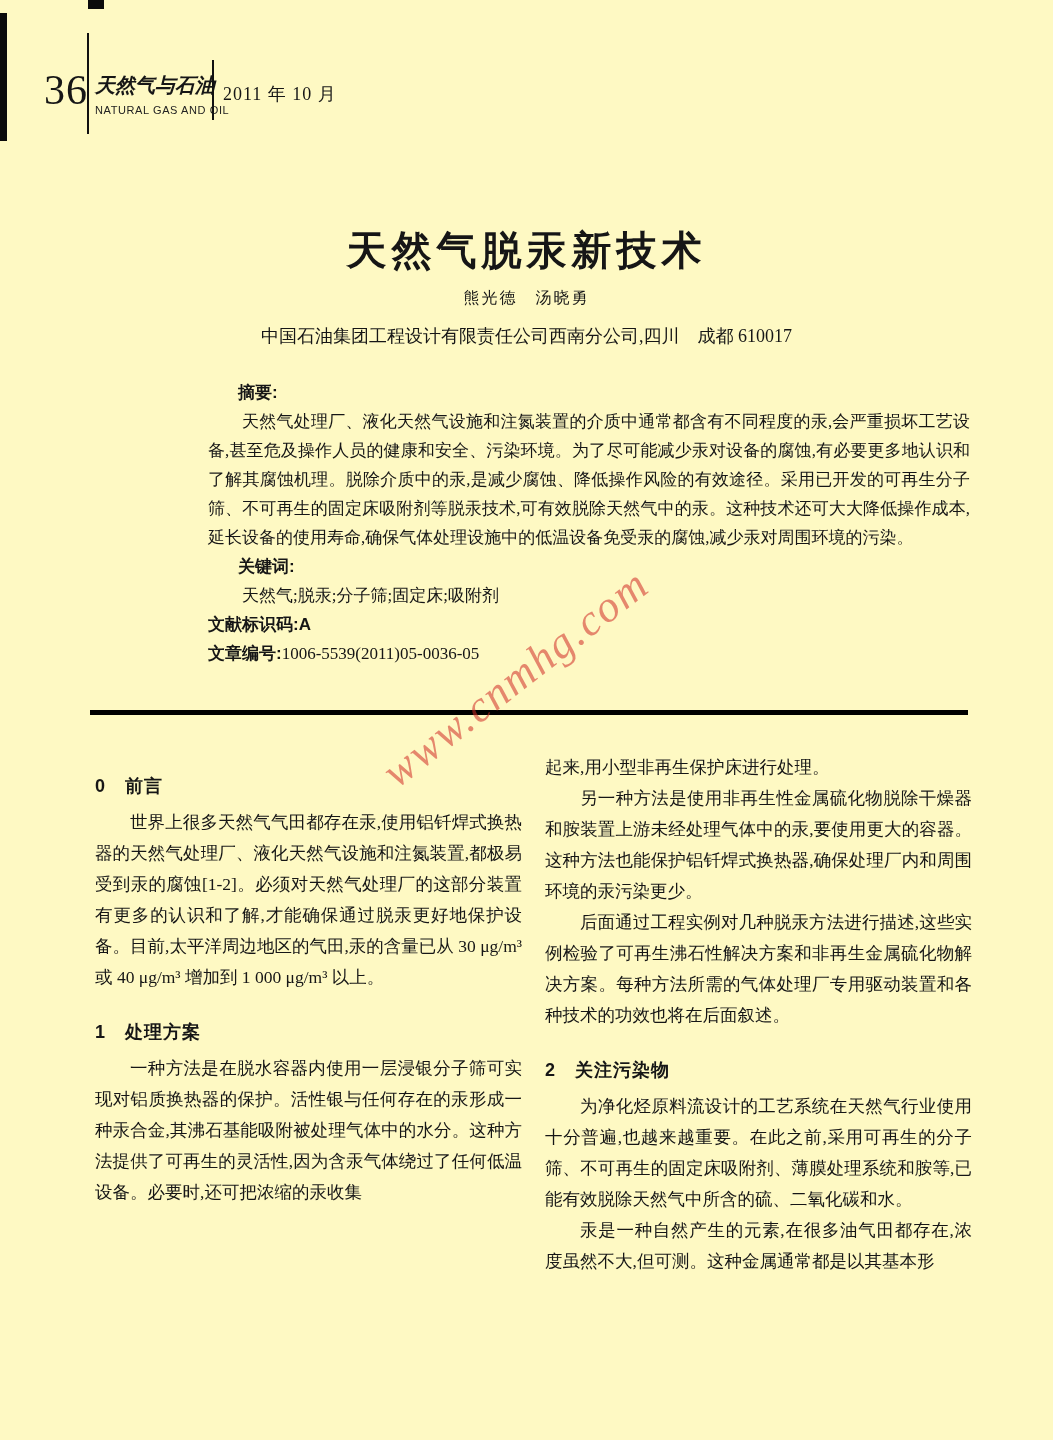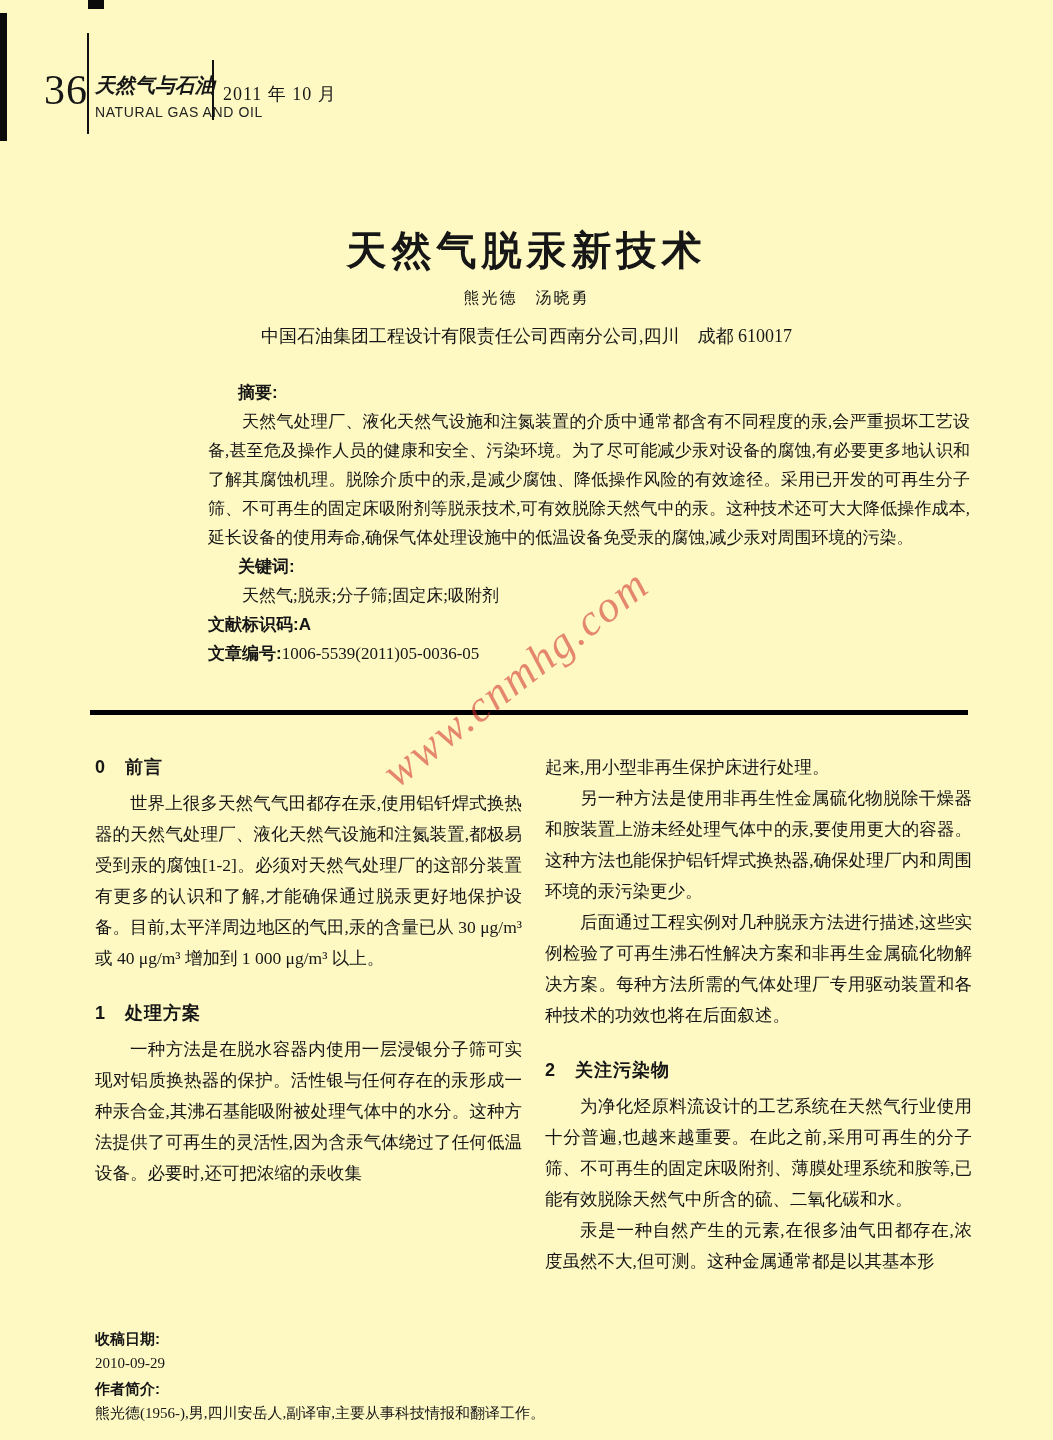--- a/index.html
+++ b/index.html
@@ -10,21 +10,21 @@
   .artifact-left{position:absolute;left:0;top:13px;width:7px;height:128px;background:#0b0b0b;}
   .artifact-top{position:absolute;left:88px;top:0;width:16px;height:9px;background:#0b0b0b;}
 
   
   .page-number{position:absolute;left:44px;top:66px;font-size:42px;font-weight:400;letter-spacing:1px;}
   .rule-v1{position:absolute;left:87px;top:33px;width:2px;height:101px;background:#111;}
   .rule-v2{position:absolute;left:212px;top:60px;width:2px;height:60px;background:#111;}
   .logo{position:absolute;left:95px;top:72px;width:118px;}
   .logo-cn{font-size:20px;font-weight:700;font-style:italic;white-space:nowrap;
            font-family:"Liberation Sans","DejaVu Sans",sans-serif;}
-  .logo-en{font-size:14px;letter-spacing:0.6px;margin-top:5px;white-space:nowrap;color:#222;
+  .logo-en{font-size:11px;letter-spacing:0.6px;margin-top:5px;white-space:nowrap;color:#222;
            font-family:"Liberation Sans","DejaVu Sans",sans-serif;}
   .issue-date{position:absolute;left:223px;top:82px;font-size:18px;letter-spacing:1px;}
 
   
   .title{position:absolute;top:196px;left:0;width:100%;text-align:center;
          font-size:40px;font-weight:700;letter-spacing:5px;}
   .authors{position:absolute;top:288px;left:0;width:100%;text-align:center;font-size:16px;letter-spacing:2px;}
   .affiliation{position:absolute;top:324px;left:0;width:100%;text-align:center;font-size:18px;}
 
   
@@ -33,21 +33,21 @@
              font-family:"Liberation Sans","DejaVu Sans",sans-serif;}
   .abs-text{margin:0;text-indent:2em;text-align:justify;}
   .kw-text{margin:0 0 0 34px;}
   .meta-line{font-weight:700;font-family:"Liberation Sans","DejaVu Sans",sans-serif;}
   .meta-line .value{font-weight:400;font-family:"Liberation Serif","DejaVu Serif",serif;}
 
   .divider{position:absolute;left:90px;top:710px;width:878px;height:5px;background:#000;}
 
   
   .column{position:absolute;top:752px;width:427px;font-size:17.5px;line-height:31px;text-align:justify;}
-  .col-left{left:95px;}
+  .col-left{left:95px;margin-top:19px;}
   .col-right{left:545px;}
   .sec-heading{font-family:"Liberation Sans","DejaVu Sans",sans-serif;font-weight:700;font-size:18px;
                margin:0 0 5px 0;line-height:31px;letter-spacing:1px;}
   .spaced{margin-top:24px;}
   .body-p{margin:0;}
   .indent{text-indent:2em;}
 
   
   .watermark{position:absolute;left:388px;top:752px;transform:rotate(-38deg);transform-origin:0 50%;
              font-size:44px;font-style:italic;letter-spacing:2px;white-space:nowrap;
@@ -107,20 +107,14 @@
 
   <div class="column col-right">
     <p class="body-p">起来,用小型非再生保护床进行处理。</p>
     <p class="body-p indent">另一种方法是使用非再生性金属硫化物脱除干燥器和胺装置上游未经处理气体中的汞,要使用更大的容器。这种方法也能保护铝钎焊式换热器,确保处理厂内和周围环境的汞污染更少。</p>
     <p class="body-p indent">后面通过工程实例对几种脱汞方法进行描述,这些实例检验了可再生沸石性解决方案和非再生金属硫化物解决方案。每种方法所需的气体处理厂专用驱动装置和各种技术的功效也将在后面叙述。</p>
     <h3 class="sec-heading spaced">2　关注污染物</h3>
     <p class="body-p indent">为净化烃原料流设计的工艺系统在天然气行业使用十分普遍,也越来越重要。在此之前,采用可再生的分子筛、不可再生的固定床吸附剂、薄膜处理系统和胺等,已能有效脱除天然气中所含的硫、二氧化碳和水。</p>
     <p class="body-p indent">汞是一种自然产生的元素,在很多油气田都存在,浓度虽然不大,但可测。这种金属通常都是以其基本形</p>
   </div>
 
-  <div class="footer">
-    <div class="f-label">收稿日期:</div>
-    <div>2010-09-29</div>
-    <div class="f-label">作者简介:</div>
-    <div>熊光德(1956-),男,四川安岳人,副译审,主要从事科技情报和翻译工作。</div>
-  </div>
 
 </div>
 
 </body></html>

